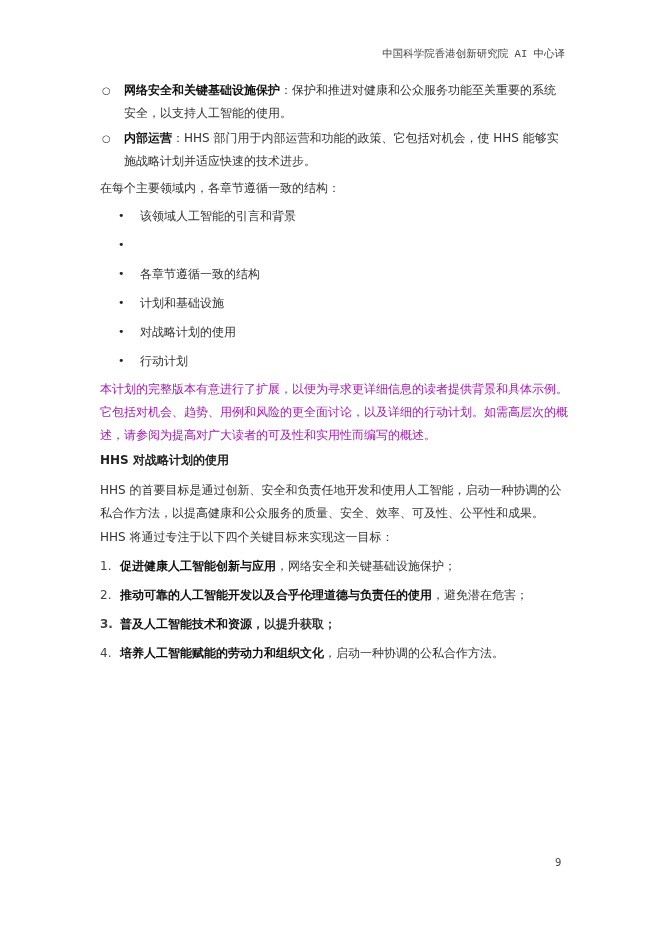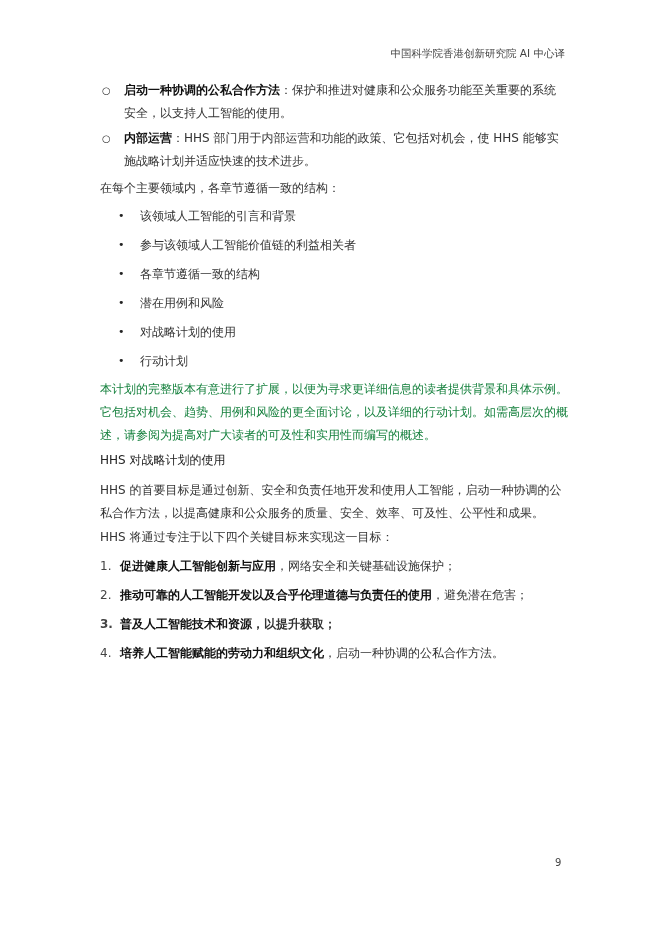--- a/index.html
+++ b/index.html
@@ -3,70 +3,70 @@
   <meta charset="utf-8">
   <style>
     html, body { margin: 0; padding: 0; background: #ffffff; }
     body {
       width: 662px; height: 936px; position: relative; overflow: hidden;
       font-family: "DejaVu Sans", "Liberation Sans", sans-serif;
       color: #333333;
     }
     .header {
       position: absolute; top: 47px; right: 97px;
-      font-size: 10.5px; color: #444;
+      font-size: 10.5px; color: #444; font-family: Liberation Mono, monospace;
     }
     .sub-item {
       position: absolute; left: 124px; width: 440px;
       font-size: 12px; line-height: 23px;
     }
     .sub-item .bullet {
       position: absolute; left: -22px; top: 0; font-size: 10px;
     }
     .p {
       position: absolute; left: 100px; width: 468px;
       font-size: 12px; line-height: 23px;
     }
-    .blue { color: #15803d; }
+    .blue { color: #a21caf; }
     .bul-item {
       position: absolute; left: 140px; font-size: 12px; line-height: 20px;
     }
     .bul-item .dot {
       position: absolute; left: -22px; top: 0; font-size: 11px; color: #222;
     }
     .heading {
-      position: absolute; left: 100px; font-size: 12px; font-weight: normal; color: #222;
+      position: absolute; left: 100px; font-size: 12px; font-weight: bold; color: #222;
     }
     .num-item {
       position: absolute; left: 100px; font-size: 12px; line-height: 20px;
     }
     .num-item .num { display: inline-block; width: 20px; color: #444; }
     b { color: #111; }
     .pagenum { position: absolute; top: 857px; left: 555px; font-size: 10px; color: #444; }
   </style>
 </head>
 <body>
 
 <div class="header">中国科学院香港创新研究院  AI  中心译</div>
 
 <div class="sub-item" style="top:79px;">
   <span class="bullet">○</span>
-  <b>启动一种协调的公私合作方法</b><span>：保护和推进对健康和公众服务功能至关重要的系统安全，以支持人工智能的使用。</span>
+  <b>网络安全和关键基础设施保护</b><span>：保护和推进对健康和公众服务功能至关重要的系统安全，以支持人工智能的使用。</span>
 </div>
 <div class="sub-item" style="top:127px;">
   <span class="bullet">○</span>
   <b>内部运营</b><span>：HHS 部门用于内部运营和功能的政策、它包括对机会，使 HHS 能够实施战略计划并适应快速的技术进步。</span>
 </div>
 
 <div class="p" style="top:177px;">在每个主要领域内，各章节遵循一致的结构：</div>
 
 <div class="bul-item" style="top:206px;"><span class="dot">•</span><span>该领域人工智能的引言和背景</span></div>
-<div class="bul-item" style="top:235px;"><span class="dot">•</span><span>参与该领域人工智能价值链的利益相关者</span></div>
+<div class="bul-item" style="top:235px;"><span class="dot">•</span></div>
 <div class="bul-item" style="top:264px;"><span class="dot">•</span><span>各章节遵循一致的结构</span></div>
-<div class="bul-item" style="top:293px;"><span class="dot">•</span><span>潜在用例和风险</span></div>
+<div class="bul-item" style="top:293px;"><span class="dot">•</span><span>计划和基础设施</span></div>
 <div class="bul-item" style="top:322px;"><span class="dot">•</span><span>对战略计划的使用</span></div>
 <div class="bul-item" style="top:351px;"><span class="dot">•</span><span>行动计划</span></div>
 
 <div class="p blue" style="top:378px;">本计划的完整版本有意进行了扩展，以便为寻求更详细信息的读者提供背景和具体示例。它包括对机会、趋势、用例和风险的更全面讨论，以及详细的行动计划。如需高层次的概述，请参阅为提高对广大读者的可及性和实用性而编写的概述。</div>
 
 <div class="heading" style="top:452px;">HHS  对战略计划的使用</div>
 
 <div class="p" style="top:479px;">HHS  的首要目标是通过创新、安全和负责任地开发和使用人工智能，启动一种协调的公私合作方法，以提高健康和公众服务的质量、安全、效率、可及性、公平性和成果。</div>
 <div class="p" style="top:526px;">HHS  将通过专注于以下四个关键目标来实现这一目标：</div>
 

